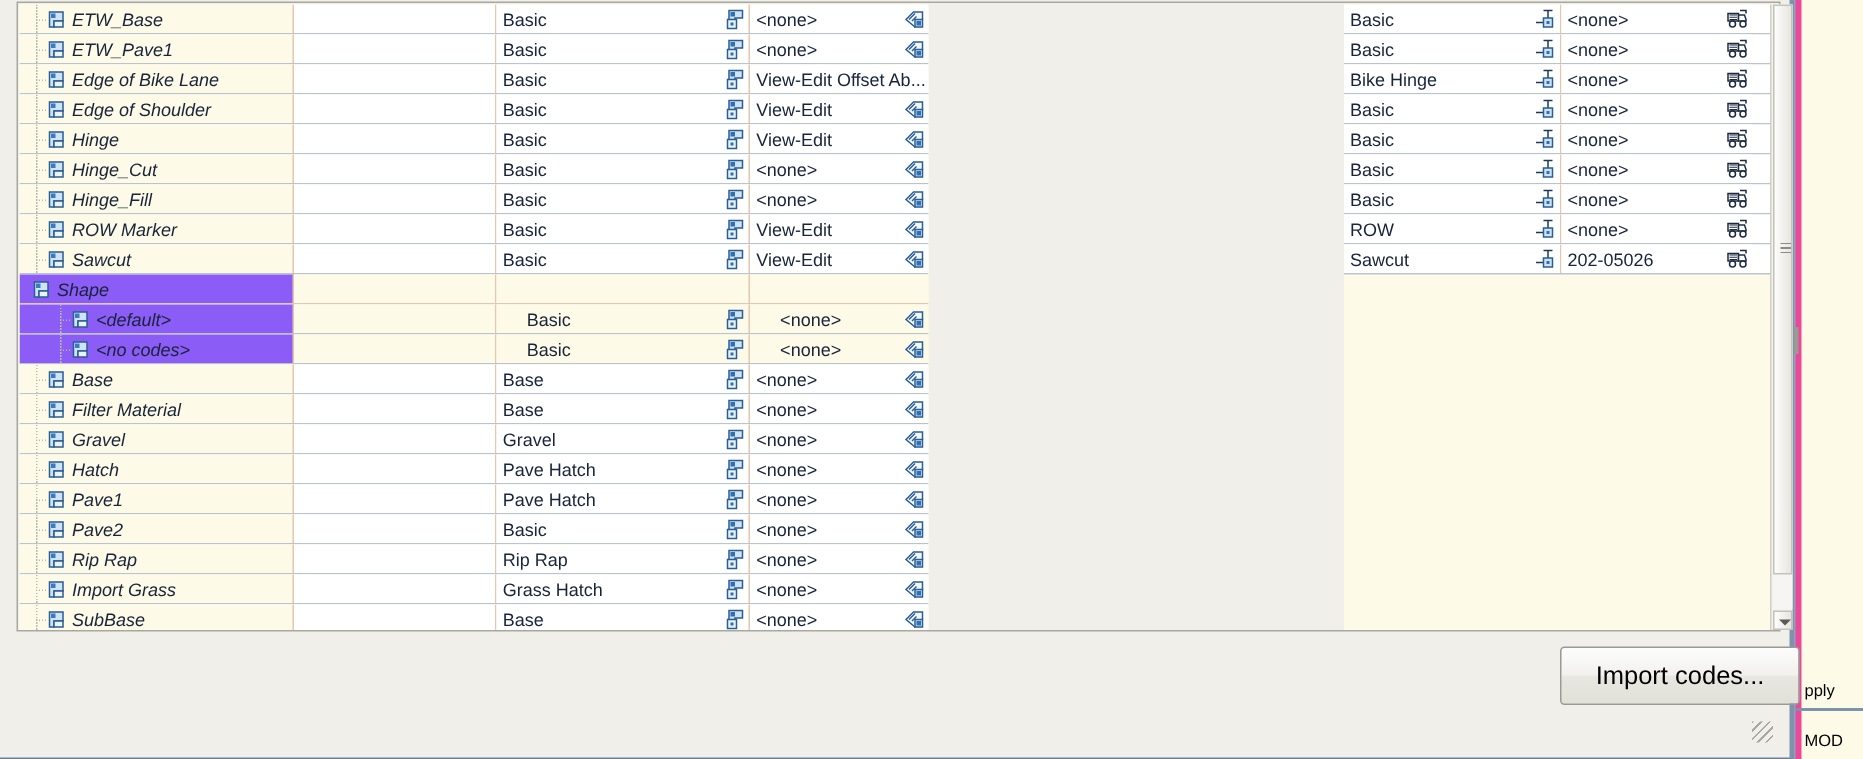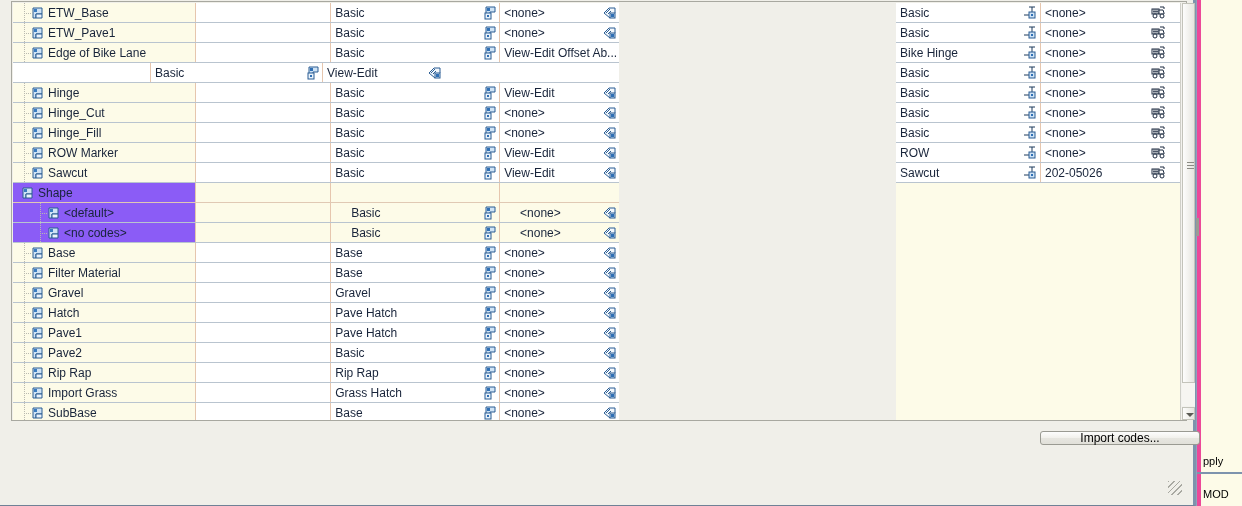--- a/index.html
+++ b/index.html
@@ -75,21 +75,21 @@
     position: relative; height: 100%;
     display: flex; align-items: center;
     font-size: 12px; color: #18243a;
     padding-left: 4px; overflow: hidden; white-space: nowrap;
     border-right: 1px solid #e6c6ae;
   }
   .cell.nameCell { border-right: 1px solid #e6c6ae; }
   .cell.last { border-right: none; }
 
   
-  .c-name  { width: 186px; }
+  .c-name  { width: 186px; font-style: italic; }
   .c-blank { width: 138px; }
   .c-style { width: 172px; }
   .c-link  { width: 121px; }
 
   
   .r-style { width: 145px; }
   .r-link  { width: 127px; }
 
   .row.group .cell { background: #fdfbe8; border-right-color:#e6c6ae; }
   .row.sel   .cell { background: #fdfbe8; padding-left: 20px; }
@@ -147,24 +147,24 @@
     background: linear-gradient(to right,#fdfdfc,#e6e5df); border:1px solid #c3c3ba;
   }
   .vscroll .arrow:after{
     content:""; position:absolute; left:3px; top:5px;
     border-left:4px solid transparent; border-right:4px solid transparent;
     border-top:4px solid #5a5a54;
   }
 
   
   .btn {
-    position: absolute; height: 14px;
+    position: absolute; height: 39px;
     background: linear-gradient(to bottom,#fdfdfd 0%, #f2f1ec 48%, #e7e6e0 52%, #e1e0d9 100%);
     border: 1px solid #9a9a92; border-radius: 3px;
-    font-size: 12px; color:#000; display:flex; align-items:center; justify-content:center;
+    font-size: 17px; color:#000; display:flex; align-items:center; justify-content:center;
     cursor: default;
   }
   .btn-import { left: 1037px; top: 430px; width: 160px; }
 
   .resize-grip {
     position:absolute; right:3px; bottom:2px; width:14px; height:14px;
     background-image:
       repeating-linear-gradient(135deg,#a9a9a2 0 1px, transparent 1px 4px);
   }
 
@@ -302,20 +302,31 @@
                       <path d="M1 7 L6 2 L12 2 L12 7 L7 12 Z" fill="#f2f7fc" stroke="#2a5d93" stroke-width="1"></path>
                       <path d="M3 7 L7 3" stroke="#2a5d93" stroke-width="1"></path>
                       <path d="M5 8 L8 5" stroke="#2a5d93" stroke-width="1"></path>
                       <rect x="7" y="7" width="5" height="5" fill="#cfe3f5" stroke="#2a5d93" stroke-width="1"></rect>
                       <rect x="8" y="8" width="3" height="3" fill="#2f6fb5"></rect>
                     </svg>
                   </span>
                 </div>
               </div>
               <div class="row ">
+                <div class="cell nameCell c-name">
+                  <div class="tree">
+                    <span class="dots"></span>
+                    <span class="ico"><svg width="13" height="14" viewBox="0 0 13 14" xmlns="http://www.w3.org/2000/svg">
+                        <path d="M2 2 L11 2 L11 8 L5 8 L5 12 L2 12 Z" fill="#cfe3f5" stroke="#2a5d93" stroke-width="1"></path>
+                        <rect x="3" y="3" width="3" height="3" fill="#3b7cc0"></rect>
+                        <path d="M5 8 L11 8 L11 12 L5 12 Z" fill="#eaf3fb" stroke="#2a5d93" stroke-width="1"></path>
+                      </svg></span>
+                    <span class="label">Edge of Shoulder</span>
+                  </div>
+                </div>
                 <div class="cell c-blank">
                   <span></span>
                 </div>
                 <div class="cell c-style cellwithicon">
                   <span>Basic</span>
                   <span class="ico cell-icon-right">
                     <svg width="14" height="14" viewBox="0 0 14 14" xmlns="http://www.w3.org/2000/svg">
                       <path d="M3 1 L12 1 L12 6 L7 6 L7 10 L3 10 Z" fill="#cfe3f5" stroke="#2a5d93" stroke-width="1"></path>
                       <rect x="4" y="2" width="3" height="3" fill="#2f6fb5"></rect>
                       <rect x="2" y="7" width="6" height="6" fill="#eaf3fb" stroke="#2a5d93" stroke-width="1"></rect>

